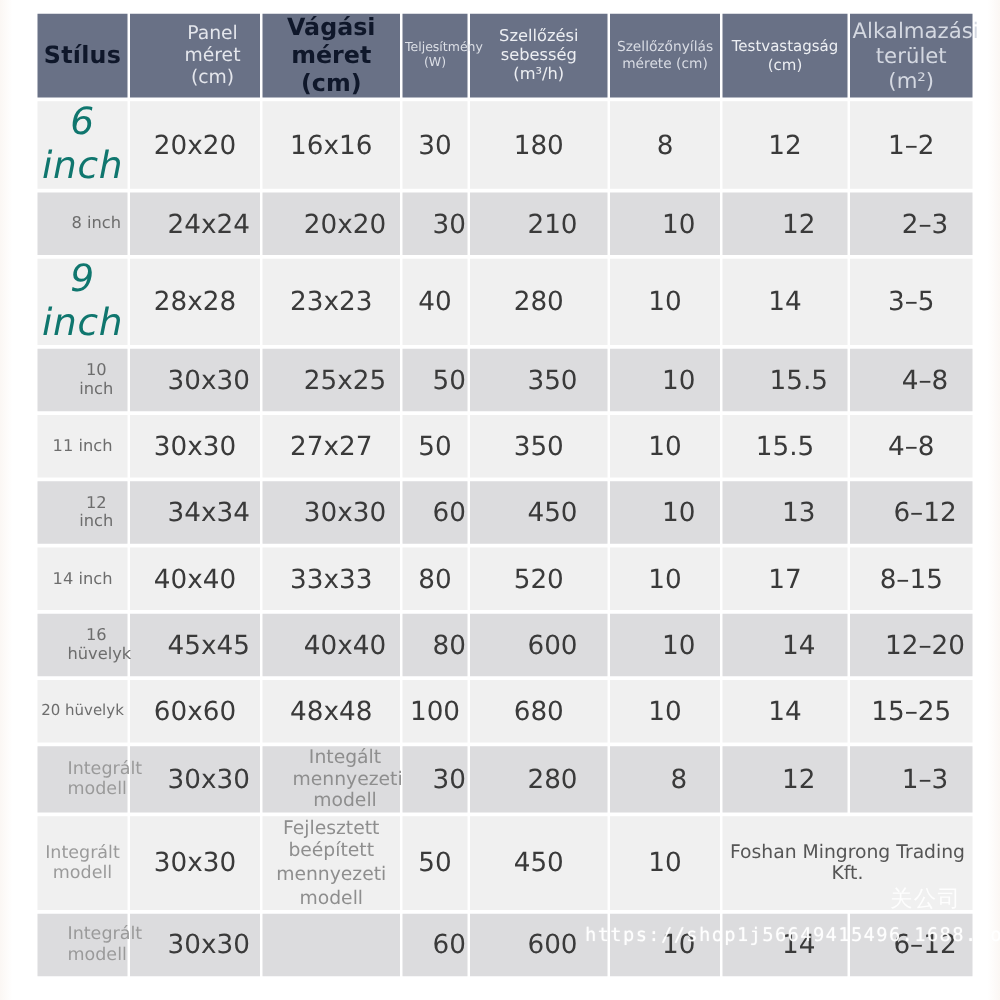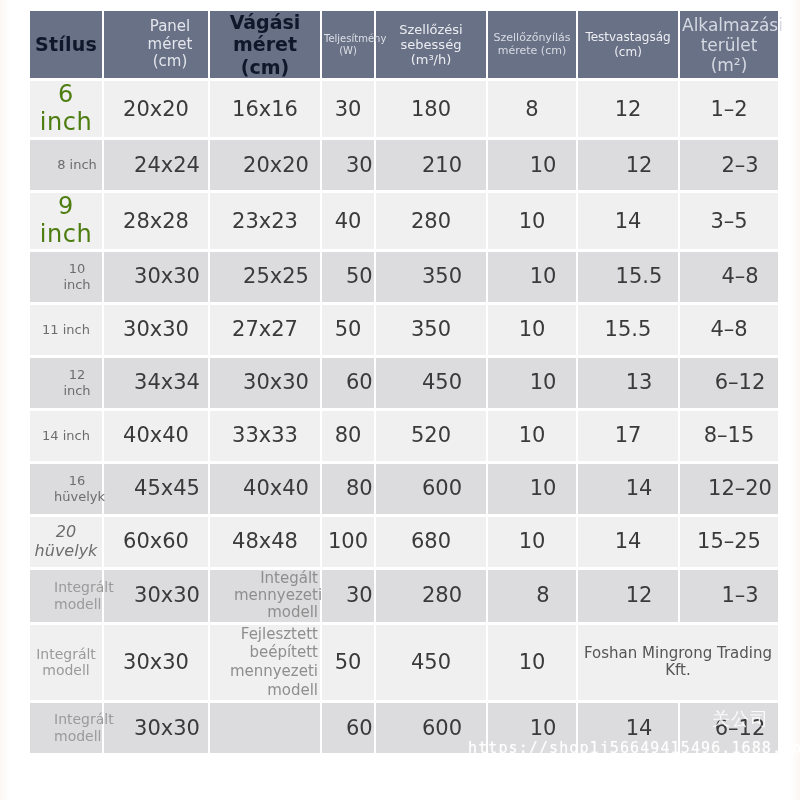--- a/index.html
+++ b/index.html
@@ -82,31 +82,30 @@
   tbody tr.even td { background: #dcdcde; padding-left: 24px; }
 
   
   td.style-cell {
     font-size: 13px;
     color: #6d6d6d;
     white-space: normal;
     overflow: visible;
     position: relative;
   }
-  td.style-cell.big   { font-size: 24px; color: #4d7c0f; letter-spacing: .5px; }
-  td.style-cell.wide  { font-size: 16px; font-style: italic; }
+  td.style-cell.big   { font-size: 30px; color: #0f766e; letter-spacing: .5px; font-style: italic; }
+  td.style-cell.wide  { font-size: 12px; }
   td.style-cell.muted { font-size: 14px; color: #9a9a9a; }
 
   
   td.wrap {
     white-space: normal;
     font-size: 15px;
     color: #8e8e8e;
     overflow: visible;
-    text-align: right;
   }
   td.wrap.overflow { line-height: 1.25; }
 
   td.company {
     font-size: 15px;
     color: #555555;
     white-space: normal;
   }
 
   td.blank { color: transparent; }

